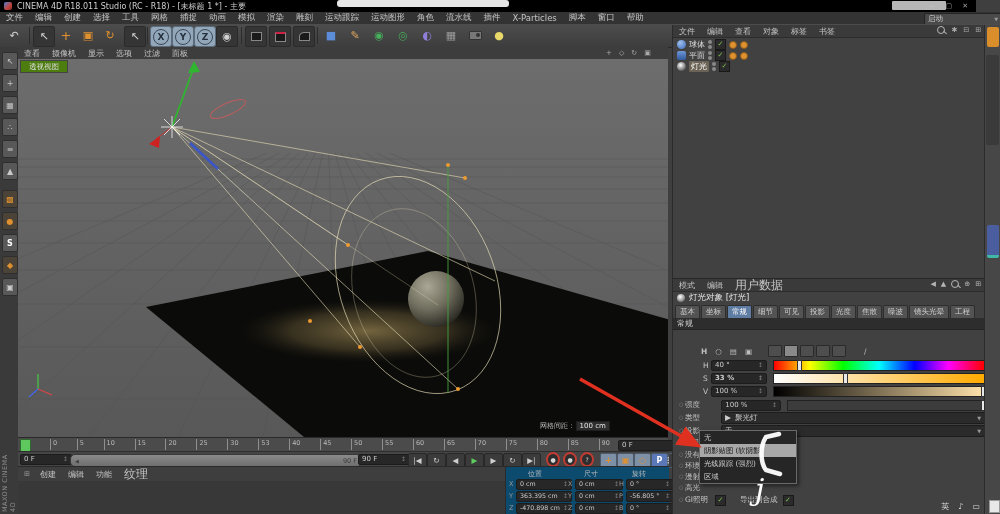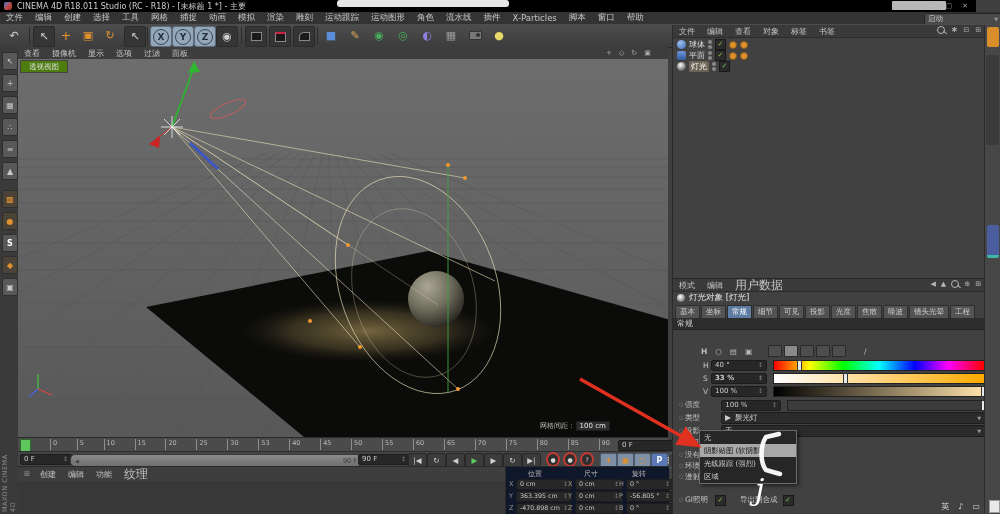--- a/index.html
+++ b/index.html
@@ -56,21 +56,21 @@
   .recring{width:11px;height:11px;border:2px solid #c23b33;border-radius:50%;background:#2d2d2d;display:flex;align-items:center;justify-content:center;font-size:6px;color:#d8d8d8;}
   .kbtn{position:absolute;top:1px;width:15px;height:13px;background:#7e90a6;border:1px solid #4c5a6a;border-radius:2px;
         display:flex;align-items:center;justify-content:center;font-size:8px;color:#e0912f;font-weight:bold;}
   .kbtn.blue{color:#fff;background:#5a77b8;}
   .kbtn.dark{background:#3b3b3b;color:#bbb;}
   
   .mats{left:18px;top:466px;width:487px;height:48px;background:#3e3e3e;border-top:1px solid #2a2a2a;}
   .matmenu{position:absolute;left:2px;top:1px;height:12px;display:flex;align-items:center;}
   .matarea{position:absolute;left:0;top:14px;width:487px;height:34px;background:#383838;}
   
-  .coords{left:505px;top:466px;width:163px;height:48px;background:#0f172a;border-left:1px solid #2b2b2b;border-top:1px solid #2a2a2a;}
+  .coords{left:505px;top:466px;width:163px;height:48px;background:#0c4a6e;border-left:1px solid #2b2b2b;border-top:1px solid #2a2a2a;}
   .chead{position:absolute;top:2px;font-size:7px;color:#bdbdbd;}
   .clabel{position:absolute;font-size:6.5px;color:#9a9a9a;}
   .cfield{position:absolute;height:9px;font-size:6.3px;}
   
   .om{left:672px;top:25px;width:312px;height:253px;background:#414141;border-left:1px solid #2a2a2a;}
   .ompanelbar{position:absolute;left:0;top:0;width:312px;height:12px;background:#3a3a3a;border-bottom:1px solid #2c2c2c;display:flex;align-items:center;}
   .omicons{position:absolute;right:4px;top:1px;display:flex;gap:6px;color:#aaa;font-size:7px;align-items:center;}
   .omrow{position:absolute;left:4px;height:11px;display:flex;align-items:center;gap:3px;font-size:8px;color:#ddd;}
   .objicon{width:9px;height:9px;border-radius:2px;}
   .dots2{display:flex;flex-direction:column;gap:1px;}
@@ -632,20 +632,23 @@
     </div>
     <div class="prow" style="top:170px;">
         <span class="plabel">没有光照</span>
       </div>
     <div class="prow" style="top:181px;">
         <span class="plabel">环境光照</span>
       </div>
     <div class="prow" style="top:192px;">
         <span class="plabel">漫射</span>
       </div>
+    <div class="prow" style="top:203px;">
+        <span class="plabel">高光</span>
+      </div>
     <div class="prow" style="top:215px;">
       <span class="plabel" style="width:36px;">GI照明</span>
       <span class="check">✓</span>
       <span style="margin-left:14px;">导出到合成</span>
       <span class="check" style="margin-left:5px;">✓</span>
     </div>
 
     <div class="dropdown">
       <div class="dditem">无</div>
       <div class="dditem sel">阴影贴图 (软阴影)</div>

